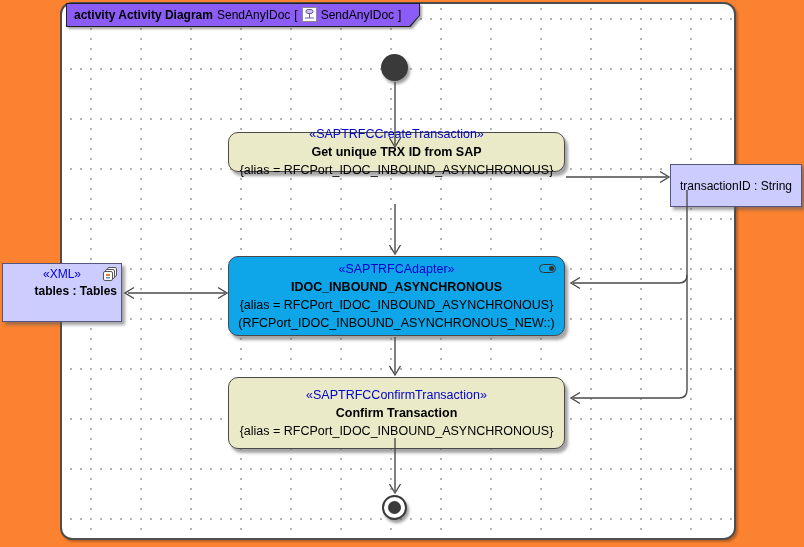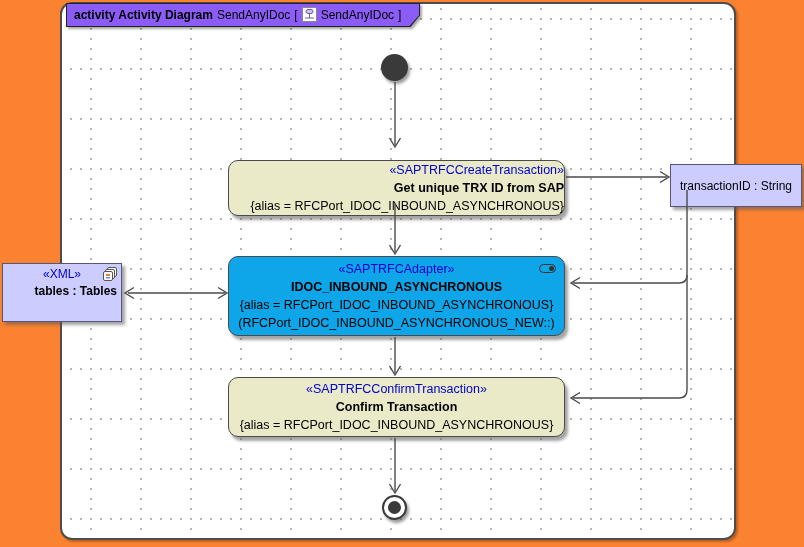--- a/index.html
+++ b/index.html
@@ -84,35 +84,35 @@
           </svg>
         </span>
         <span>SendAnyIDoc</span>
         <span>]</span>
       </div>
     </div>
   </div>
 
   <div class="initial"></div>
 
-  <div class="node tan" style="top:160px;height:56px;align-items:flex-end;">
+  <div class="node tan" style="top:132px;height:40px;">
     <div class="stereo">«SAPTRFCCreateTransaction»</div>
     <div class="nname">Get unique TRX ID from SAP</div>
     <div>{alias = RFCPort_IDOC_INBOUND_ASYNCHRONOUS}</div>
   </div>
 
   <div class="node green" style="top:256px;height:80px;">
     <span class="adapter-icon"></span>
     <div class="stereo">«SAPTRFCAdapter»</div>
     <div class="nname">IDOC_INBOUND_ASYNCHRONOUS</div>
     <div>{alias = RFCPort_IDOC_INBOUND_ASYNCHRONOUS}</div>
     <div>(RFCPort_IDOC_INBOUND_ASYNCHRONOUS_NEW::)</div>
   </div>
 
-  <div class="node tan" style="top:377px;height:60px;">
+  <div class="node tan" style="top:377px;height:72px;">
     <div class="stereo">«SAPTRFCConfirmTransaction»</div>
     <div class="nname">Confirm Transaction</div>
     <div>{alias = RFCPort_IDOC_INBOUND_ASYNCHRONOUS}</div>
   </div>
 
   <div class="pin pin-right">
     <span>transactionID : String</span>
   </div>
 
   <div class="pin pin-left">

